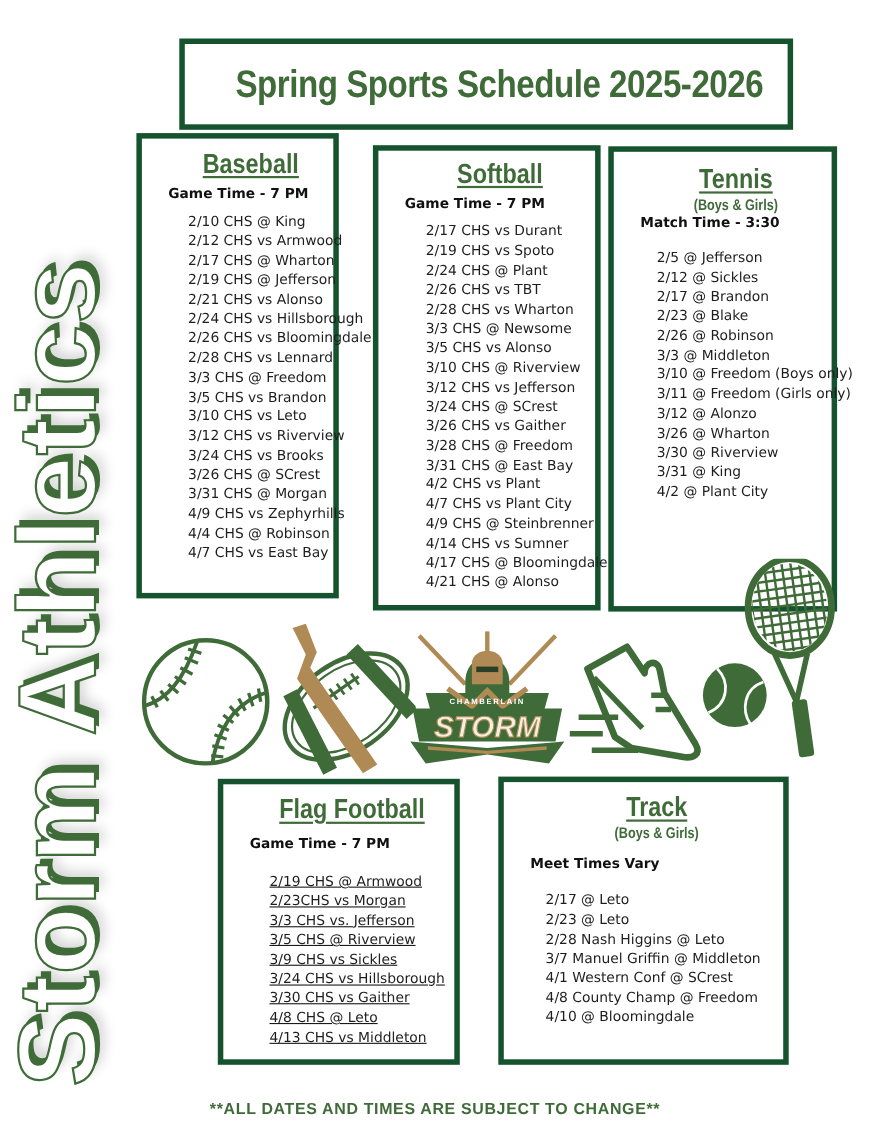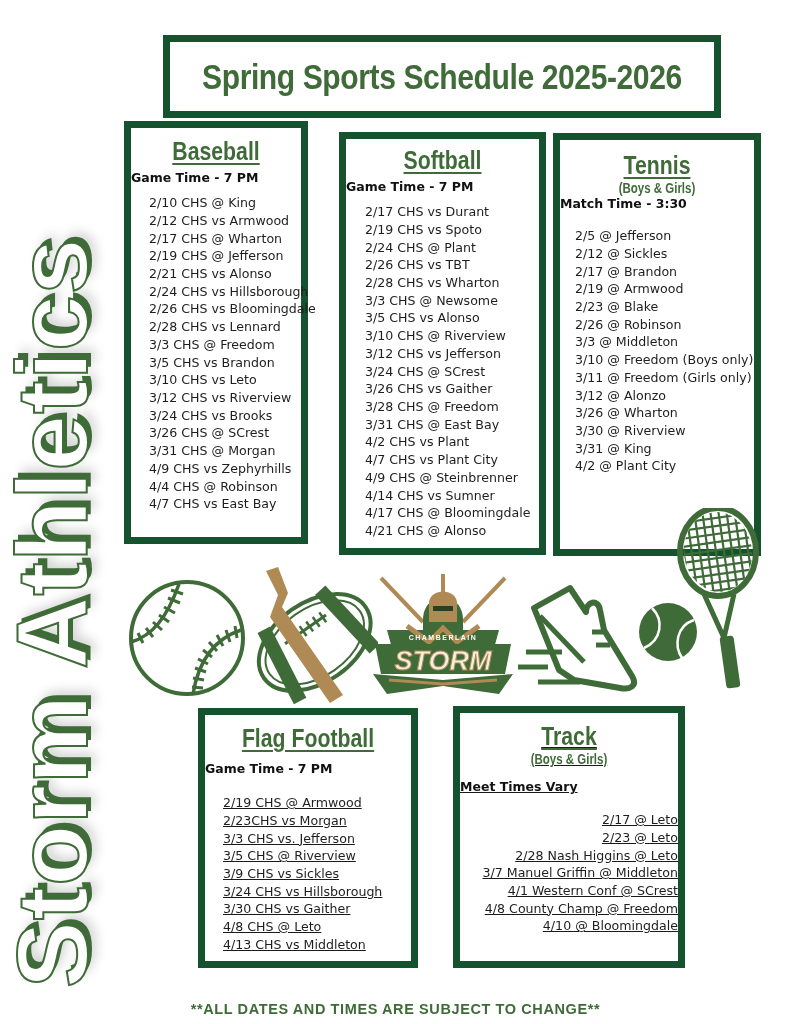--- a/index.html
+++ b/index.html
@@ -1,20 +1,20 @@
 <!DOCTYPE html>
 <html><head>
 <meta charset="utf-8">
 <style>
   * { box-sizing: border-box; margin: 0; padding: 0; }
   body {
     width: 791px; height: 1024px; background: #ffffff; position: relative; overflow: hidden;
     font-family: "DejaVu Sans", sans-serif; color: #1a1a1a;
   }
-  .gold-box { position: absolute; border: 7px solid #14532d; background: #fff; }
+  .gold-box { position: absolute; border: 5px solid #14532d; background: #fff; padding-left: 24px; }
   .title-box { left: 163px; top: 35px; width: 558px; height: 83px; display: flex; align-items: center; justify-content: center; }
   .title-text {
     font-family: "Liberation Sans", sans-serif; font-weight: bold; font-size: 35px; color: #3f6b38;
     letter-spacing: -0.5px; transform: scaleX(0.86); white-space: nowrap;
   }
   .sport-name {
     display: block; text-align: center; font-family: "Liberation Sans", sans-serif; font-weight: bold;
     font-size: 25px; color: #3f6b38; text-decoration: underline; text-decoration-thickness: 2px;
     text-underline-offset: 3px; transform: scaleX(0.85); line-height: 1.05;
   }
@@ -23,21 +23,21 @@
     font-size: 14px; color: #3f6b38; transform: scaleX(0.82); margin-top: 2px;
   }
   .time-label { display: block; text-align: left; font-weight: bold; font-size: 12.5px; color: #111; }
   .games { list-style: none; }
   .games li { font-size: 12.6px; line-height: 17.7px; white-space: nowrap; color: #1e1e1e; }
 
   #box-baseball { left: 124px; top: 121px; width: 184px; height: 423px; }
   #box-softball { left: 339px; top: 132px; width: 207px; height: 423px; }
   #box-tennis { left: 553px; top: 133px; width: 208px; height: 423px; }
   #box-flag { left: 198px; top: 708px; width: 220px; height: 260px; }
-  #box-track { left: 453px; top: 706px; width: 232px; height: 262px; text-decoration: underline; }
+  #box-track { left: 453px; top: 706px; width: 264px; height: 262px; }
 
   .footer-note {
     position: absolute; left: 0; width: 791px; top: 981px; text-align: center;
     font-family: "Liberation Sans", sans-serif; font-weight: bold; font-size: 14.5px; color: #3f6b38; letter-spacing: 0.6px; margin-top: 20px;
   }
   .side-title {
     position: absolute; left: 2px; top: 988px; transform-origin: 0 0; transform: rotate(-90deg);
     font-family: "Liberation Sans", sans-serif; font-weight: 900; font-size: 100px; letter-spacing: 1px;
     color: #ffffff; -webkit-text-stroke: 2px #3f6b38;
     text-shadow: 6px 4px 0 #3f6b38, 10px 8px 12px rgba(0,0,0,0.18);
@@ -111,21 +111,20 @@
 
 <div class="gold-box" id="box-tennis">
   <div style="padding-top:12px;">
     <span class="sport-name">Tennis</span>
     <span class="sport-sub">(Boys &amp; Girls)</span>
     <span class="time-label" style="">Match Time - 3:30</span>
     <ul class="games" style="margin:16px 0 0 15px;">
       <li>2/5 @ Jefferson</li>
       <li>2/12 @ Sickles</li>
       <li>2/17 @ Brandon</li>
-      <li>2/19 @ Armwood</li>
       <li>2/23 @ Blake</li>
       <li>2/26 @ Robinson</li>
       <li>3/3 @ Middleton</li>
       <li>3/10 @ Freedom (Boys only)</li>
       <li>3/11 @ Freedom (Girls only)</li>
       <li>3/12 @ Alonzo</li>
       <li>3/26 @ Wharton</li>
       <li>3/30 @ Riverview</li>
       <li>3/31 @ King</li>
       <li>4/2 @ Plant City</li>
@@ -256,21 +255,21 @@
       <li>4/13 CHS vs Middleton</li>
     </ul>
   </div>
 </div>
 
 <div class="gold-box" id="box-track">
   <div style="padding-top:10px;">
     <span class="sport-name">Track</span>
     <span class="sport-sub">(Boys &amp; Girls)</span>
     <span class="time-label" style="margin-top:12px;">Meet Times Vary</span>
-    <ul class="games" style="margin:17px 0 0 14px;text-align:right;">
+    <ul class="games" style="margin:17px 0 0 14px;">
       <li>2/17 @ Leto</li>
       <li>2/23 @ Leto</li>
       <li>2/28 Nash Higgins @ Leto</li>
       <li>3/7 Manuel Griffin @ Middleton</li>
       <li>4/1 Western Conf @ SCrest</li>
       <li>4/8 County Champ @ Freedom</li>
       <li>4/10 @ Bloomingdale</li>
     </ul>
   </div>
 </div>

